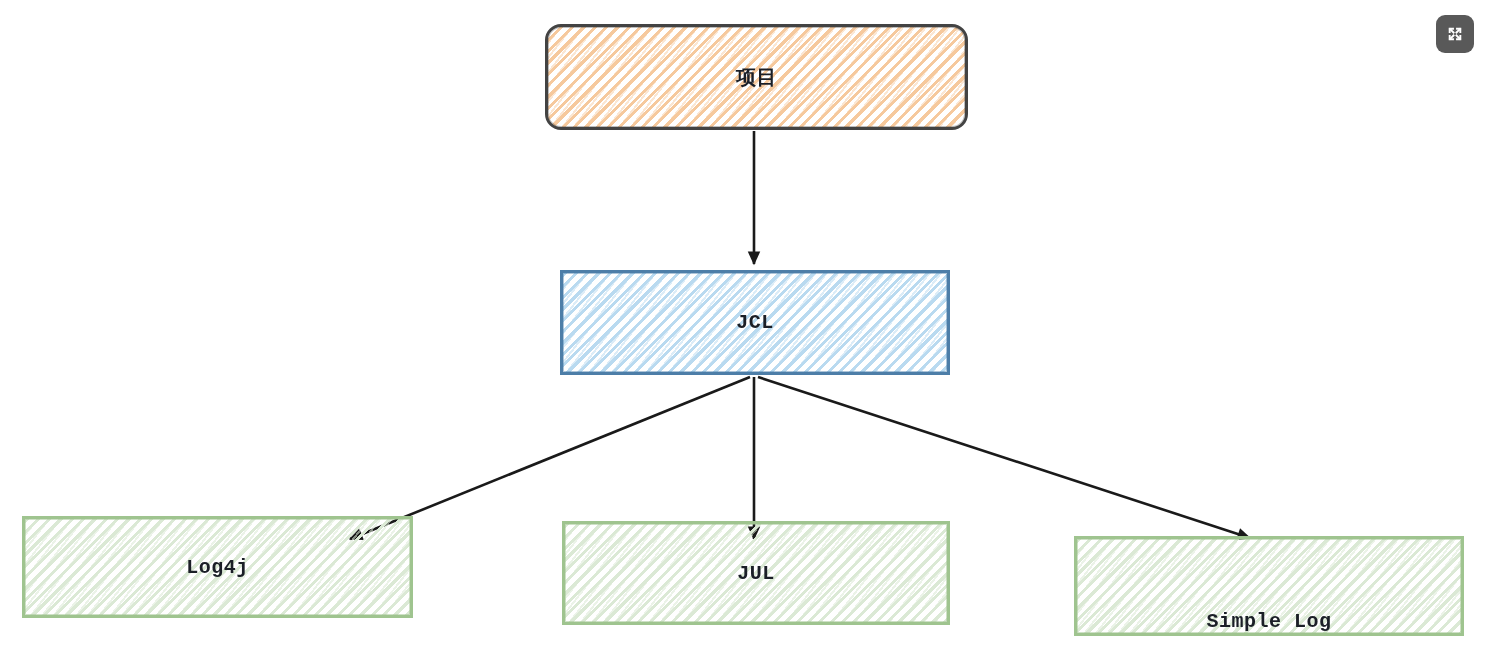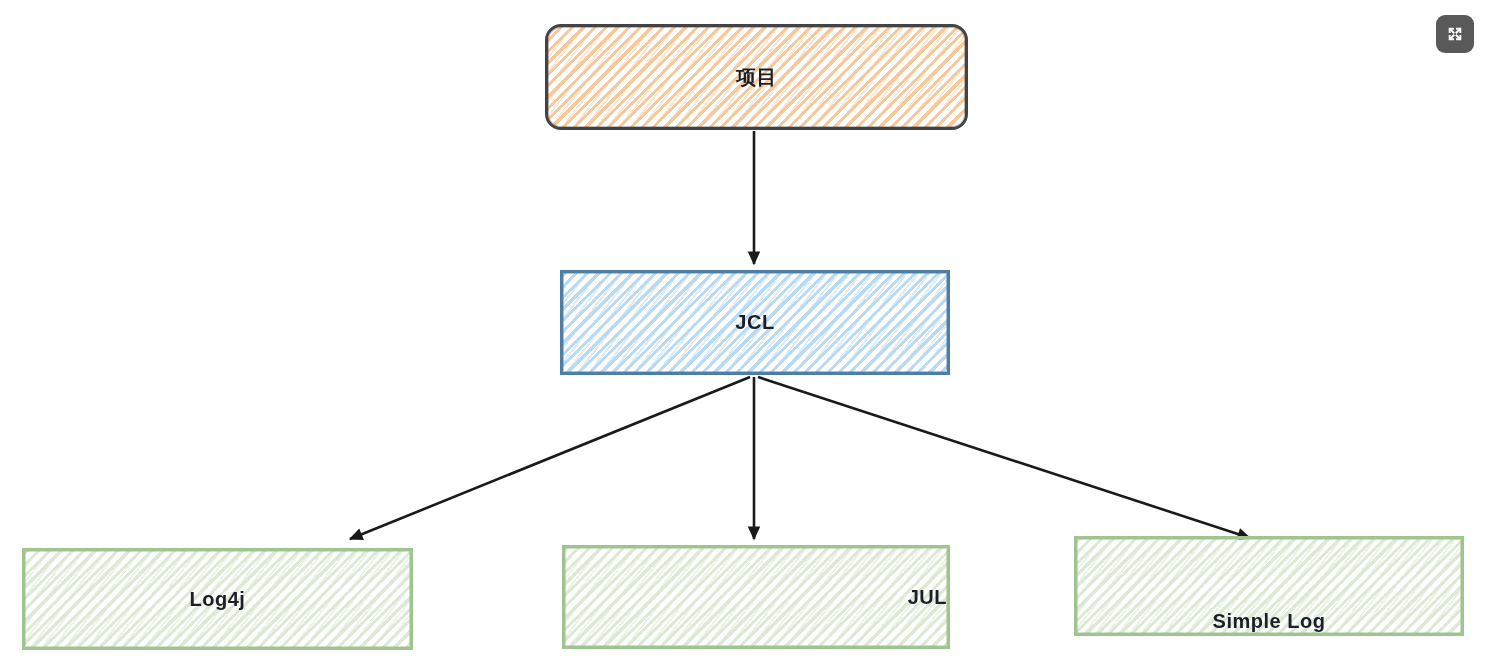--- a/index.html
+++ b/index.html
@@ -7,20 +7,21 @@
     padding: 0;
     background: #ffffff;
     font-family: "Liberation Sans", "DejaVu Sans", sans-serif;
   }
   .canvas {
     position: relative;
     width: 1492px;
     height: 670px;
     background: #ffffff;
     overflow: hidden;
+    font-family: Liberation Mono, monospace;
   }
   .edges-layer {
     position: absolute;
     left: 0; top: 0;
     width: 1492px;
     height: 670px;
     pointer-events: none;
   }
   .node {
     position: absolute;
@@ -104,25 +105,25 @@
   </svg>
 
   <div class="node node--project" style="left:545px; top:24px; width:417px; height:100px;">
     <span>项目</span>
   </div>
 
   <div class="node node--jcl" style="left:560px; top:270px; width:384px; height:99px;text-align:right;">
     <span>JCL</span>
   </div>
 
-  <div class="node node--leaf" style="left:22px; top:548px; width:385px; height:96px;">
+  <div class="node node--leaf" style="left:22px; top:516px; width:385px; height:96px;">
     <span>Log4j</span>
   </div>
 
-  <div class="node node--leaf" style="left:562px; top:545px; width:382px; height:98px;justify-content:flex-end;">
+  <div class="node node--leaf" style="left:562px; top:521px; width:382px; height:98px;">
     <span>JUL</span>
   </div>
 
   <div class="node node--leaf" style="left:1074px; top:536px; width:384px; height:94px;align-items:flex-end;">
     <span>Simple Log</span>
   </div>
 
   <button class="fullscreen-btn">
     <span>
       <svg width="22" height="22" viewBox="0 0 24 24" fill="none" style="stroke: var(--fullscreen-icon, #ffffff);" stroke-width="2.1" stroke-linecap="square" stroke-linejoin="miter">

